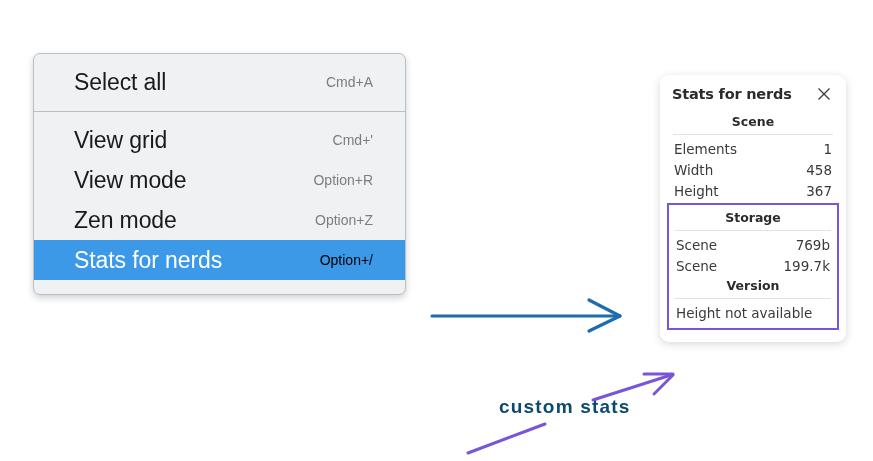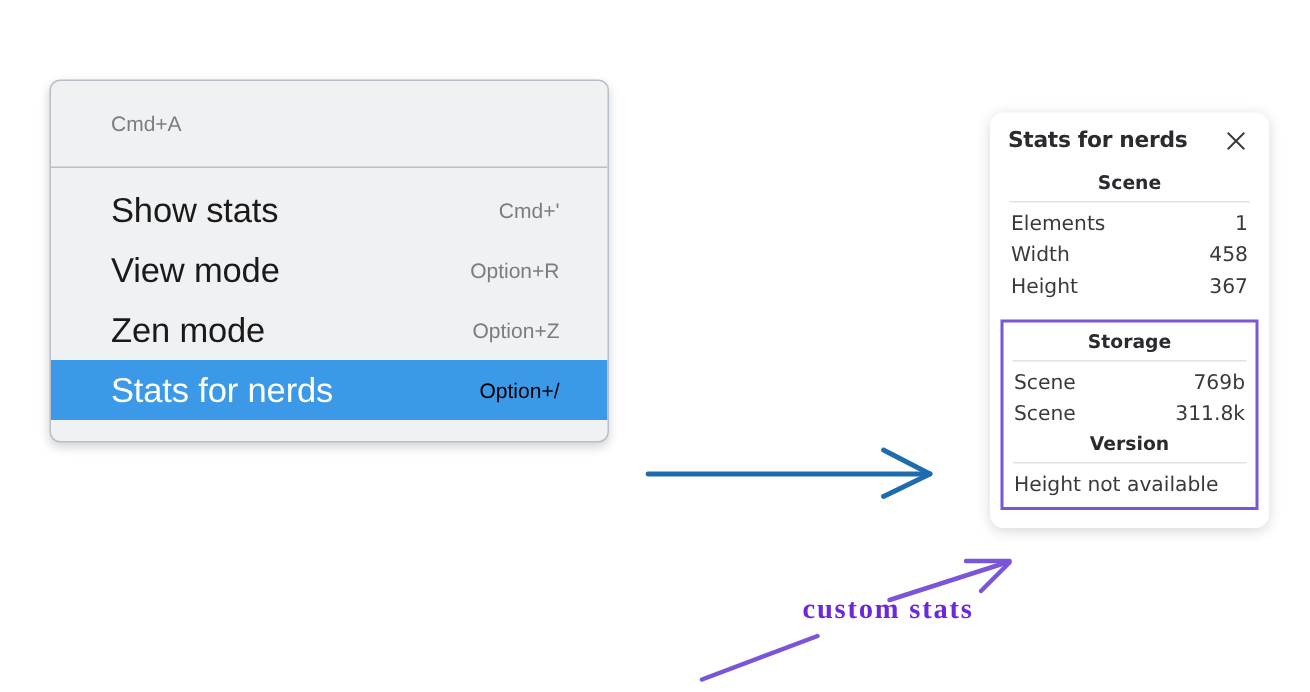--- a/index.html
+++ b/index.html
@@ -120,61 +120,61 @@
     gap: 36px;
   }
   .stat-row .sr-value { font-variant-numeric: tabular-nums; }
   .stat-note {
     font-size: 13.5px;
     color: #3a3a3e;
     padding: 3px 2px 2px 2px;
   }
   #custom-stats-box {
     border: 2px solid #7a55d8;
-    margin: 12px -5px 0 -5px;
+    margin: 2px -5px 0 -5px;
     padding: 3px 5px 5px 5px;
   }
 
   
   #annotations {
     position: absolute;
     left: 0; top: 0;
     width: 873px;
     height: 461px;
     pointer-events: none;
   }
   #custom-stats-label {
     position: absolute;
     left: 499px;
     top: 396px;
-    font-family: Liberation Serif, serif;
+    font-family: Liberation Sans, sans-serif;
     font-size: 19px;
     font-weight: bold;
-    color: #6d28d9;
+    color: #0c4a6e;
     letter-spacing: 1.2px;
     white-space: nowrap;
-    margin-left: 36px;
   }
 </style>
 </head>
 <body>
 
 <div id="context-menu">
 
   <div class="menu-section section-top">
     <div class="menu-item">
+      <span class="mi-label">Select all</span>
       <span class="mi-shortcut">Cmd+A</span>
     </div>
   </div>
 
   <div class="menu-divider"></div>
 
   <div class="menu-section section-bottom">
     <div class="menu-item">
-      <span class="mi-label">Show stats</span>
+      <span class="mi-label">View grid</span>
       <span class="mi-shortcut">Cmd+'</span>
     </div>
     <div class="menu-item">
       <span class="mi-label">View mode</span>
       <span class="mi-shortcut">Option+R</span>
     </div>
     <div class="menu-item">
       <span class="mi-label">Zen mode</span>
       <span class="mi-shortcut">Option+Z</span>
     </div>
@@ -217,21 +217,21 @@
 
     <div>
       <div class="stat-group-head">Storage</div>
       <div class="stat-rule"></div>
       <div class="stat-row">
         <span class="sr-label">Scene</span>
         <span class="sr-value">769b</span>
       </div>
       <div class="stat-row">
         <span class="sr-label">Scene</span>
-        <span class="sr-value">311.8k</span>
+        <span class="sr-value">199.7k</span>
       </div>
     </div>
 
     <div>
       <div class="stat-group-head">Version</div>
       <div class="stat-rule"></div>
       <div class="stat-note">Height not available</div>
     </div>
 
   </div>

